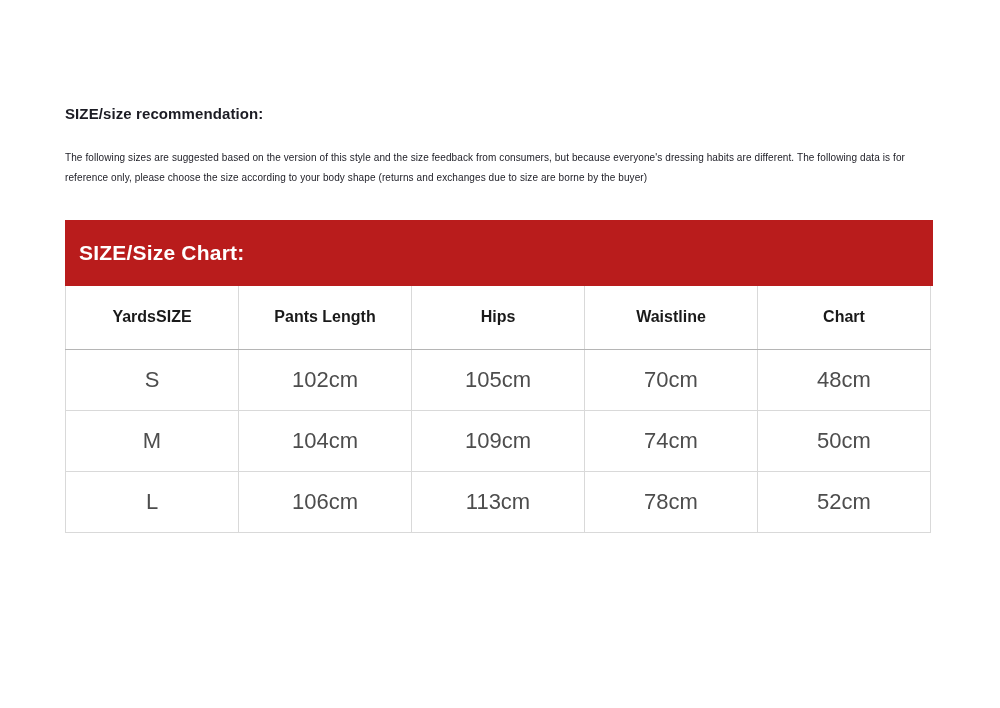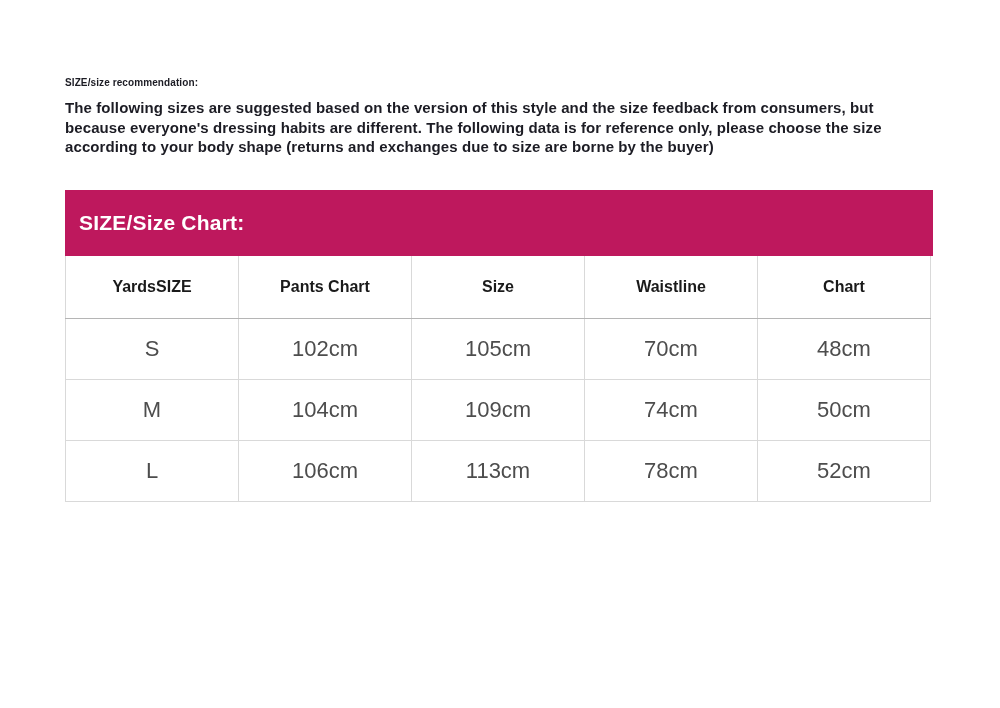--- a/index.html
+++ b/index.html
@@ -10,35 +10,36 @@
     font-family: "Liberation Sans", "DejaVu Sans", sans-serif;
     color: #1c1c24;
     overflow: hidden;
   }
   .page {
     width: 868px;
     margin-left: 65px;
     padding-top: 77px;
   }
   .rec-title {
-    font-size: 10px;
+    font-size: 15px;
     font-weight: 700;
     letter-spacing: 0.1px;
+    margin-top: 28px;
   }
   .rec-body {
-    margin-top: 10px;
-    font-size: 15px;
-    font-weight: 700;
+    margin-top: 26px;
+    font-size: 10px;
+    font-weight: 400;
     line-height: 19.5px;
     letter-spacing: 0.1px;
   }
   .chart-title-bar {
     margin-top: 33px;
     height: 66px;
-    background: #be185d;
+    background: #b91c1c;
     display: flex;
     align-items: center;
     padding-left: 14px;
   }
   .chart-title-bar span {
     color: #ffffff;
     font-size: 21px;
     font-weight: 700;
     letter-spacing: 0.2px;
   }
@@ -84,22 +85,22 @@
   <p class="rec-body">The following sizes are suggested based on the version of this style and the size feedback from consumers, but because everyone's dressing habits are different. The following data is for reference only, please choose the size according to your body shape (returns and exchanges due to size are borne by the buyer)</p>
 
   <div class="chart-title-bar">
     <span>SIZE/Size Chart:</span>
   </div>
 
   <table class="size-table">
     <thead>
       <tr>
         <th>YardsSIZE</th>
-        <th>Pants Chart</th>
-        <th>Size</th>
+        <th>Pants Length</th>
+        <th>Hips</th>
         <th>Waistline</th>
         <th>Chart</th>
       </tr>
     </thead>
     <tbody>
       <tr>
         <td>S</td>
         <td>102cm</td>
         <td>105cm</td>
         <td>70cm</td>

